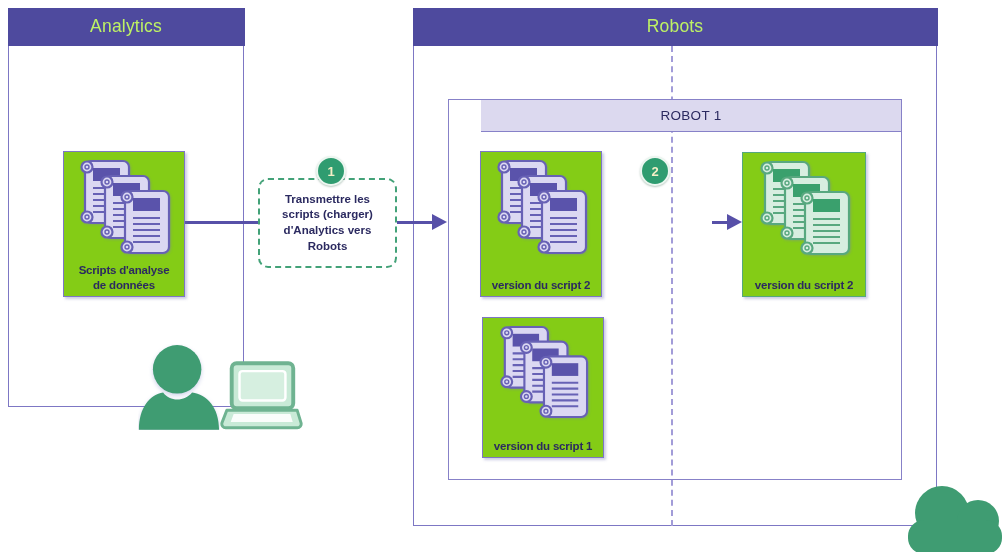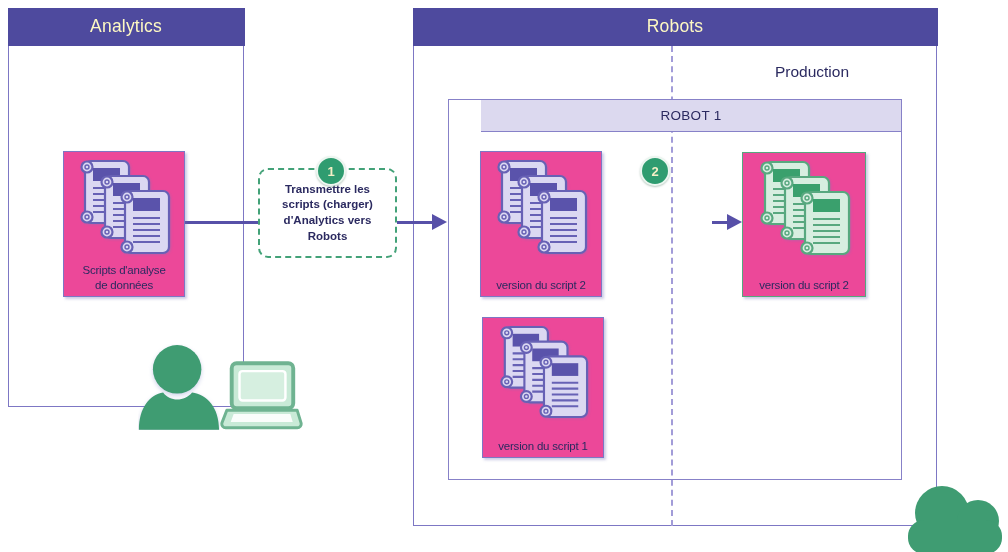--- a/index.html
+++ b/index.html
@@ -8,43 +8,44 @@
     background:#ffffff;
     font-family:"Liberation Sans", sans-serif;
     color:#2b2a60;
   }
   .panel{
     position:absolute;background:#ffffff;border:1.5px solid #7d77c4;
     box-sizing:border-box;z-index:0;
   }
   .panel-header{
     position:absolute;left:-1.5px;top:-1.5px;right:-1.5px;height:38px;
-    background:#4e4a9e;color:#fef9c3;font-size:17.5px;
+    background:#4e4a9e;color:#bef264;font-size:17.5px;
     display:flex;align-items:center;justify-content:center;
     letter-spacing:.2px;
   }
   .col-label{
     position:absolute;font-size:15.5px;color:#2b2a60;text-align:center;z-index:2;
   }
   .divider-dashed{
     position:absolute;width:0;border-left:2px dashed #a29cd8;z-index:1;
   }
   .robot-box{
     position:absolute;border:1.5px solid #8781c8;box-sizing:border-box;
     background:transparent;z-index:1;
   }
   .robot-box-header{
     position:relative;height:31px;background:#dcd9ef;border-bottom:1.5px solid #8781c8;
     display:flex;align-items:center;justify-content:center;
     font-size:13.5px;color:#2b2a60;z-index:2;letter-spacing:.3px;margin-left:32px;
   }
   .vbox{
-    position:absolute;background:#ec4899;box-sizing:border-box;z-index:2;
+    position:absolute;background:#84cc16;box-sizing:border-box;z-index:2;
     border:1.2px solid #7d77c4;
     box-shadow:1.5px 1.5px 2.5px rgba(110,110,180,.35);
+    font-weight:bold;
   }
   .vbox.green-border{border:1.2px solid #55a77e;}
   .vbox-label{
     position:absolute;left:0;right:0;bottom:4px;text-align:center;
     font-size:11.5px;line-height:1.25;white-space:pre-line;letter-spacing:-.2px;
   }
   .scroll-stack{display:block;margin:7px auto 0 auto;
     filter:drop-shadow(1.2px 1.8px 1.2px rgba(120,120,185,.35));}
   .purple .body{fill:#dbd8f2;stroke:#6761b5;stroke-width:2.2;}
   .purple .blk{fill:#5a53ab;}
@@ -84,21 +85,20 @@
     <div class="panel-header">Analytics</div>
   </div>
 
   <div class="hline" style="left:185px;top:221px;width:248px"></div>
   <div class="arrowhead" style="left:432px;top:214px"></div>
 
   <div class="panel" style="left:413px;top:8px;width:524px;height:518px">
     <div class="panel-header">Robots</div>
   </div>
 
-  <div class="col-label" style="left:702px;top:63px;width:220px">Production</div>
 
   <div class="divider-dashed" style="left:671px;top:46px;height:480px"></div>
 
   <div class="robot-box" style="left:448px;top:99px;width:454px;height:381px">
     <div class="robot-box-header">ROBOT 1</div>
   </div>
 
   <div class="vbox" style="left:63px;top:151px;width:122px;height:146px">
     <svg class="scroll-stack purple" width="96" height="96" viewBox="0 0 96 96">
       <g transform="translate(0,0)" class="scroll">
@@ -126,21 +126,21 @@
         <circle class="body" cx="11" cy="58" r="5.5"></circle>
           <circle class="ln2" cx="11" cy="58" r="2"></circle>
         <rect class="blk" x="17" y="9" width="27" height="13"></rect>
         <path class="ln" d="M17 29h27M17 35h27M17 41h27M17 47h27M17 53h27"></path>
       </g>
     </svg>
     <div class="vbox-label">Scripts d'analyse
 de données</div>
   </div>
 
-  <div class="step-box" style="left:258px;top:168px;width:139px;height:90px">Transmettre les
+  <div class="step-box" style="left:258px;top:178px;width:139px;height:90px">Transmettre les
 scripts (charger)
 d'Analytics vers
 Robots</div>
   <div class="badge" style="left:316px;top:156px">1</div>
 
   <div class="vbox" style="left:480px;top:151px;width:122px;height:146px">
     <svg class="scroll-stack purple" width="96" height="96" viewBox="0 0 96 96">
       <g transform="translate(0,0)">
         <rect class="body" x="9" y="2" width="44" height="62" rx="6"></rect>
         <circle class="body" cx="11" cy="8" r="5.5"></circle>

